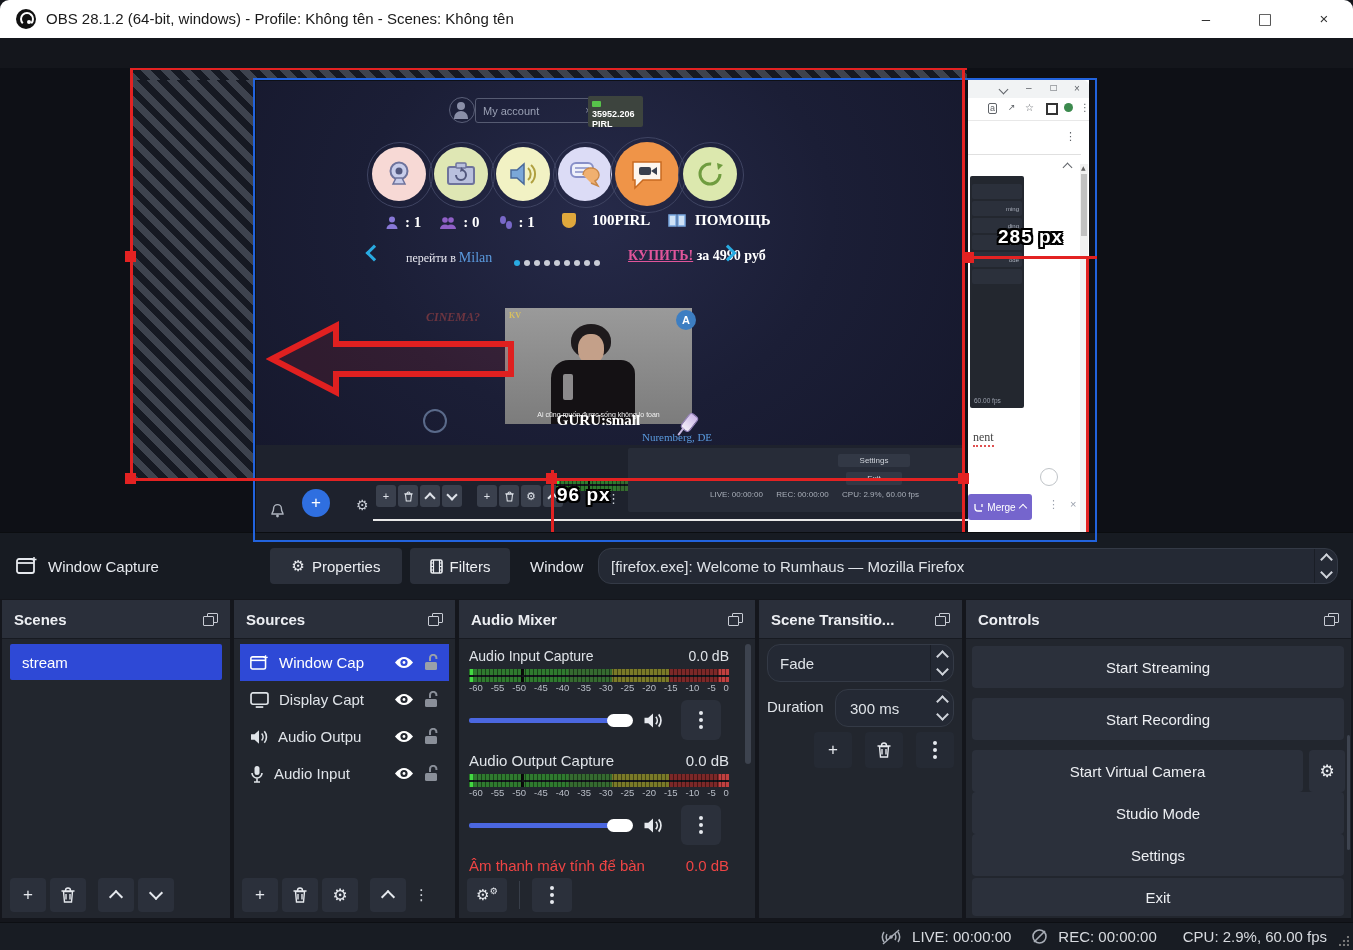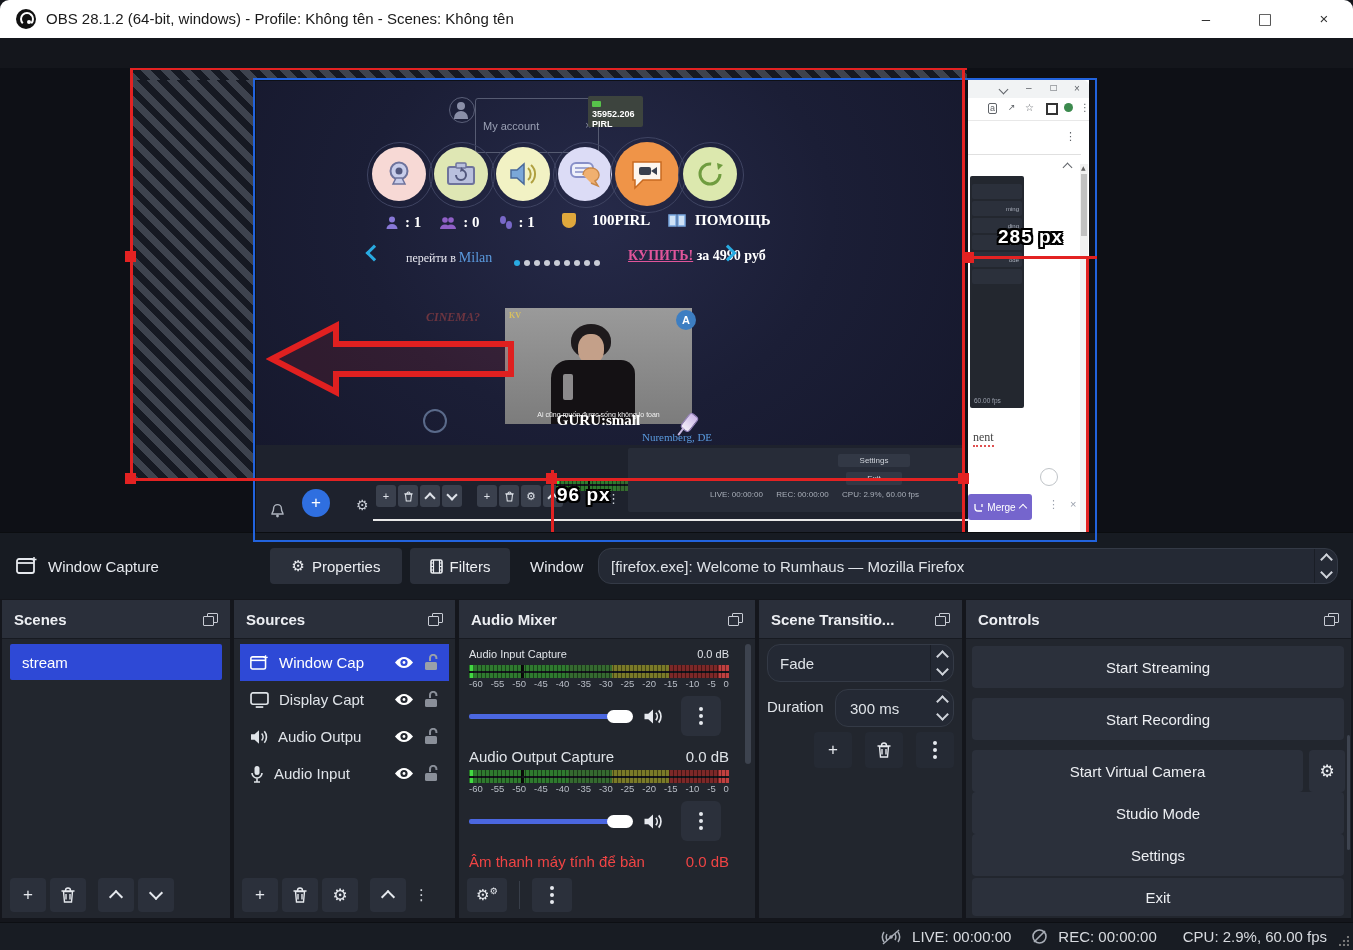--- a/index.html
+++ b/index.html
@@ -21,21 +21,21 @@
   .bluerect{border:2px solid var(--c-source_border_blue,#2263dd);}
   .red{background:var(--c-selection_red,#e32222);}
   .handle{width:11px;height:11px;background:var(--c-selection_red,#e32222);z-index:32;}
   .mlabel{z-index:33;font-weight:bold;font-size:19px;color:#fff;letter-spacing:1px;
     text-shadow:-2px 0 0 #000,2px 0 0 #000,0 -2px 0 #000,0 2px 0 #000,-2px -2px 0 #000,2px -2px 0 #000,-2px 2px 0 #000,2px 2px 0 #000;}
   
   .page{left:256px;top:13px;width:708px;height:451px;z-index:6;
         background:radial-gradient(ellipse at 48% 30%,#262a49 0%,#1b1e36 45%,#141629 100%);}
   .ring{border:1px solid #3f4462;border-radius:50%;}
   .iconcirc{border-radius:50%;display:flex;align-items:center;justify-content:center;}
-  .pginput{border:1px solid #565b72;border-radius:3px;color:#9aa0b4;font-size:11px;display:flex;align-items:center;padding:15px 7px;justify-content:space-between;}
+  .pginput{border:1px solid #565b72;border-radius:3px;color:#9aa0b4;font-size:11px;display:flex;align-items:center;padding:0 7px;justify-content:space-between;}
   .chip{background:#3d443e;border-radius:2px;color:#fff;font-size:9px;font-weight:bold;line-height:10px;padding:3px 4px;}
   .statstxt{color:#fff;font-weight:bold;font-size:15px;}
   .chev{display:inline-block;width:9px;height:9px;border-right:3px solid var(--c-cyan,#29abe2);border-bottom:3px solid var(--c-cyan,#29abe2);}
   .chev.left{transform:rotate(135deg);}  .chev.right{transform:rotate(-45deg);}
   .dot{width:6px;height:6px;border-radius:50%;background:#c9ccd6;display:inline-block;margin-right:4px;}
   .dot.on{background:var(--c-cyan,#29abe2);}
   .video{background:linear-gradient(180deg,#9a9a9a,#7c7c7c);overflow:hidden;}
   .arrowsvg{z-index:9;}
   
   .bstrip{left:0;top:364px;width:708px;height:87px;background:#1e222d;}
@@ -467,21 +467,21 @@
   </div>
 
   <div class="dock" style="left:459px;width:296px;">
     <div class="dockh">
       <span>Audio Mixer</span>
       <span class="popout"></span>
     </div>
     <div style="position:absolute;top:40px;left:0;right:12px;bottom:46px;overflow:hidden;">
 
       <div style="padding:8px 14px 0 10px;">
-        <div style="display:flex;justify-content:space-between;font-size:11px;color:#dfe3e8;">
+        <div style="display:flex;justify-content:space-between;font-size:14px;color:#dfe3e8;">
           <span>Audio Input Capture</span>
           <span>0.0 dB</span>
         </div>
         <div class="meterbar" style="height:13px;margin-top:5px;"></div>
         <div class="scaleflex">
             <span>-60</span>
             <span>-55</span>
             <span>-50</span>
             <span>-45</span>
             <span>-40</span>

